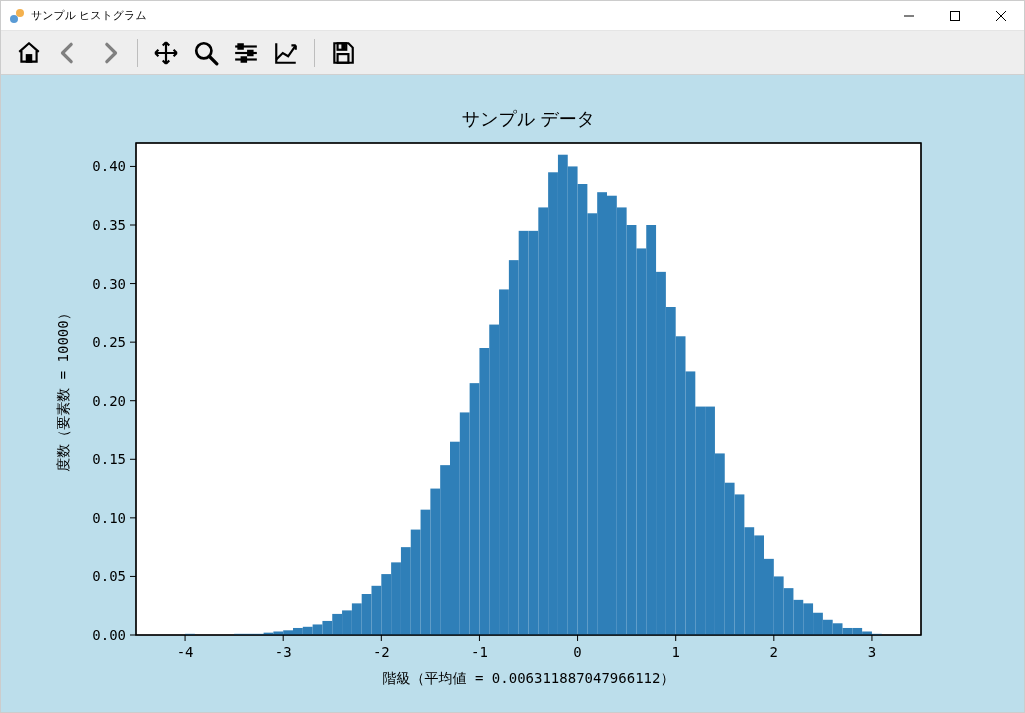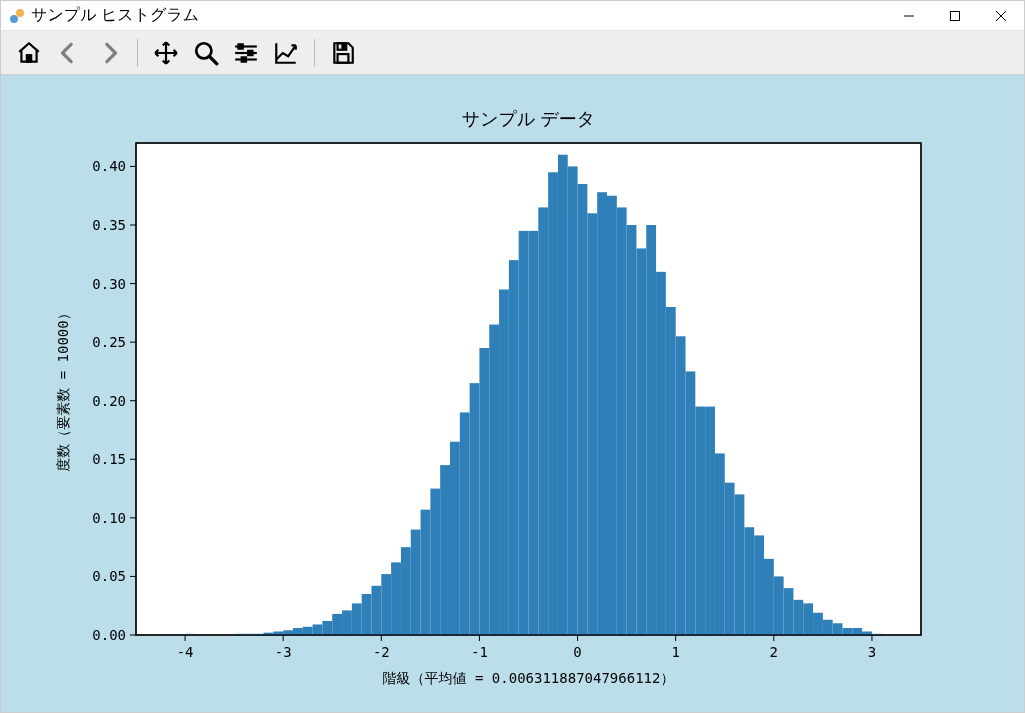--- a/index.html
+++ b/index.html
@@ -19,21 +19,21 @@
     border: 1px solid #ccc;
     box-sizing: border-box;
     background: #fff;
   }
   .titlebar {
     height: 30px;
     display: flex;
     align-items: center;
     background: #ffffff;
     border-bottom: 1px solid #e5e5e5;
-    font-size: 16px;
+    font-size: 11px;
     color: #000;
   }
   .titlebar .app-icon {
     width: 16px; height: 16px;
     margin: 0 6px 0 8px;
     display: inline-flex;
     align-items: center;
     justify-content: center;
   }
   .titlebar .app-icon svg { width:16px; height:16px; }

